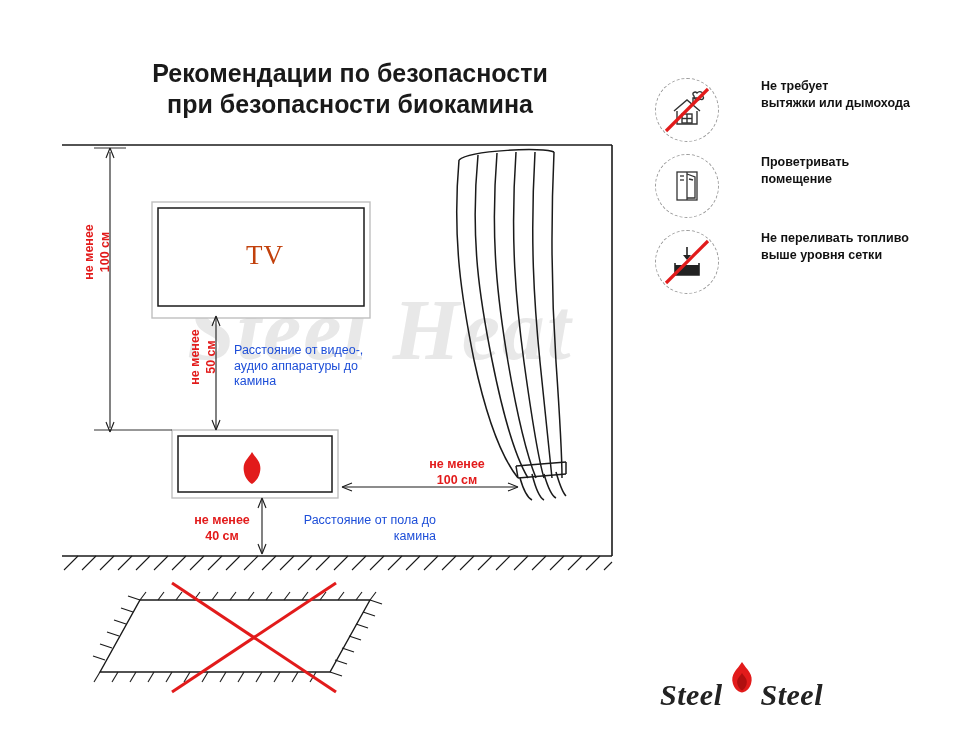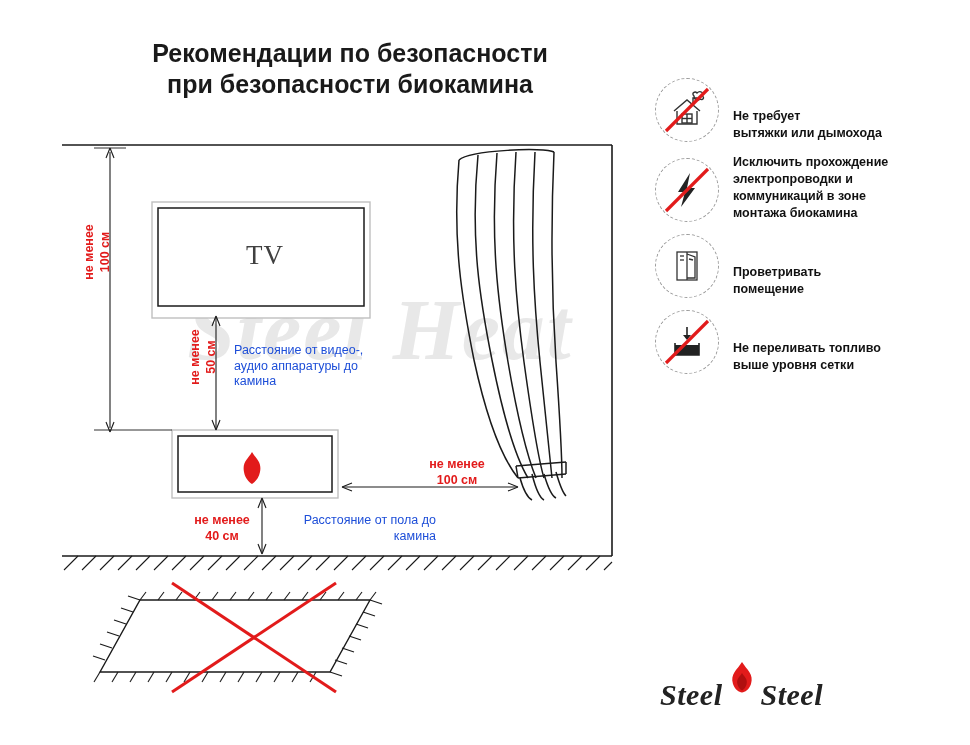--- a/index.html
+++ b/index.html
@@ -17,21 +17,21 @@
   .page {
     position: relative;
     width: 970px;
     height: 745px;
   }
 
   
   .title {
     position: absolute;
     left: 60px;
-    top: 38px;
+    top: 58px;
     width: 580px;
     text-align: center;
     font-size: 25px;
     font-weight: bold;
     color: #1a1a1a;
     line-height: 1.22;
   }
 
   
   .watermark {
@@ -80,37 +80,38 @@
     transform-origin: left top;
     transform: rotate(-90deg);
     white-space: nowrap;
     text-align: center;
   }
   .tv-label {
     position: absolute;
     z-index: 3;
     font-family: "Liberation Serif", serif;
     font-size: 27px;
-    color: #404040;
+    color: #c2410c;
     letter-spacing: 1px;
   }
 
   
   .icon-list {
     position: absolute;
     left: 655px;
     top: 78px;
     width: 300px;
     z-index: 2;
   }
   .icon-row {
     position: relative;
     display: flex;
-    align-items: flex-end;
+    align-items: flex-start;
     margin-bottom: 12px;
+    gap: 28px;
   }
   .icon-circle {
     position: relative;
     flex: 0 0 auto;
     width: 62px;
     height: 62px;
     border: 1.6px dashed #9a9a9a;
     border-radius: 50%;
     background: #fff;
     display: flex;
@@ -370,34 +371,20 @@
         <svg width="62" height="62" viewBox="0 0 62 62" style="position:absolute;left:0;top:0;">
           <line x1="10" y1="52" x2="52" y2="10" stroke="#e21b1b" stroke-width="3.2"></line>
         </svg>
       </div>
       <div class="icon-text">Не требует
 вытяжки или дымохода</div>
     </div>
 
 
 
-    <div class="icon-row">
-      <div class="icon-circle">
-        <svg width="46" height="46" viewBox="0 0 46 46">
-          <path d="M26,6 L14,25 L21,25 L17,40 L31,21 L23,21 Z" fill="#222"></path>
-        </svg>
-        <svg width="62" height="62" viewBox="0 0 62 62" style="position:absolute;left:0;top:0;">
-          <line x1="10" y1="52" x2="52" y2="10" stroke="#e21b1b" stroke-width="3.2"></line>
-        </svg>
-      </div>
-      <div class="icon-text">Исключить прохождение
-электропроводки и
-коммуникаций в зоне
-монтажа биокамина</div>
-    </div>
 
     <div class="icon-row">
       <div class="icon-circle">
         <svg width="46" height="46" viewBox="0 0 46 46">
           <g stroke="#333" fill="none" stroke-width="1.3">
             <rect x="13" y="9" width="20" height="28"></rect>
             <line x1="23" y1="9" x2="23" y2="37"></line>
             <path d="M23,11 L31,14 L31,35 L23,35"></path>
             <line x1="16" y1="13" x2="20" y2="13"></line>
             <line x1="16" y1="17" x2="20" y2="17"></line>

